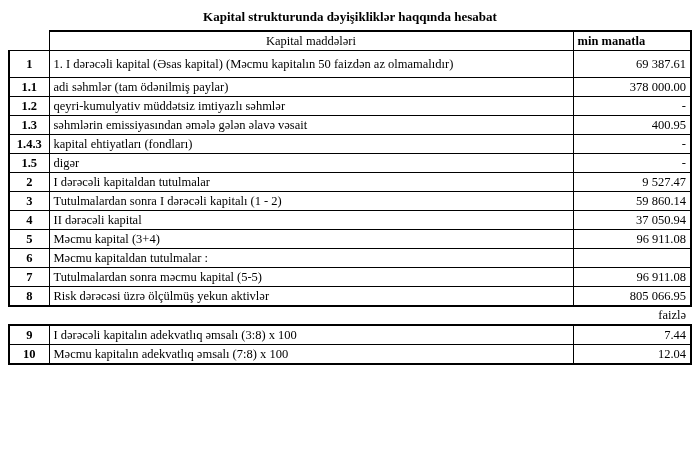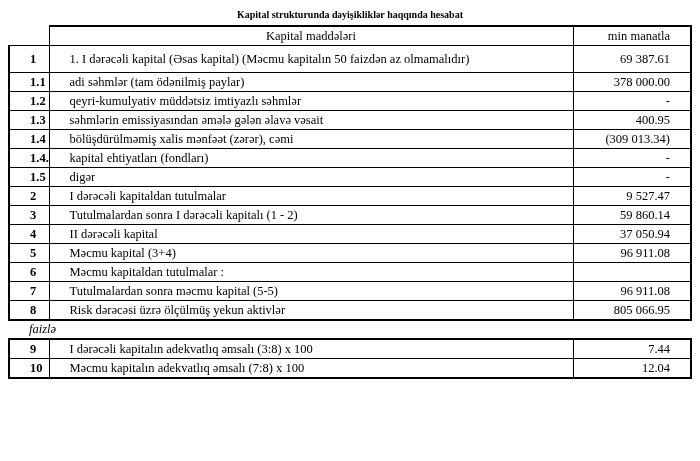--- a/index.html
+++ b/index.html
@@ -11,61 +11,61 @@
   .page {
     width: 700px;
     height: 461px;
     box-sizing: border-box;
     padding: 6px 8px 0 8px;
     background: #ffffff;
   }
   .title {
     text-align: center;
     font-weight: bold;
-    font-size: 10px;
+    font-size: 13px;
     margin: 3px 0 5px 0;
     color: #000;
   }
   table.report {
     width: 684px;
     border-collapse: collapse;
     table-layout: fixed;
     font-size: 12.5px;
     color: #000;
   }
   col.c1 { width: 40px; }
   col.c3 { width: 118px; }
   td {
     border: 1px solid #000;
-    padding: 1px 20px;
+    padding: 1px 4px;
     height: 16px;
     overflow: hidden;
     white-space: nowrap;
   }
   
   tr td:first-child { border-left-width: 2px; }
   tr td:last-child  { border-right-width: 2px; }
   tr.head td        { border-top-width: 2px; }
   tr.last-main td   { border-bottom-width: 2px; }
   tr.ratio-first td { border-top-width: 2px; }
   tr.ratio-last td  { border-bottom-width: 2px; }
 
   .c-num   { text-align: center; font-weight: bold; }
   .c-label { text-align: left; }
   .c-value { text-align: right; }
   tr.bold .c-label { font-weight: normal; }
   tr.tall td { padding-top: 5px; padding-bottom: 5px; }
 
   tr.head .c-head { text-align: center; }
-  tr.head .c-unit { text-align: right; font-weight: normal; }
+  tr.head .c-unit { font-weight: bold; }
 
   .no-border { border: none !important; }
   tr.note td {
     border: none !important;
-    font-style: italic;
+    text-align: right;
     height: 15px;
     padding-right: 5px;
   }
 </style>
 </head>
 <body>
 
 <div class="page">
   <div class="title">Kapital strukturunda dəyişikliklər haqqında hesabat</div>
 
@@ -95,25 +95,20 @@
     </tr>
     <tr>
       <td class="c-num">1.2</td>
       <td class="c-label">qeyri-kumulyativ müddətsiz imtiyazlı səhmlər</td>
       <td class="c-value">-</td>
     </tr>
     <tr>
       <td class="c-num">1.3</td>
       <td class="c-label">səhmlərin emissiyasından əmələ gələn  əlavə vəsait</td>
       <td class="c-value">400.95</td>
-    </tr>
-    <tr>
-      <td class="c-num">1.4</td>
-      <td class="c-label">bölüşdürülməmiş xalis mənfəət (zərər), cəmi</td>
-      <td class="c-value">(309 013.34)</td>
     </tr>
     <tr>
       <td class="c-num">1.4.3</td>
       <td class="c-label">kapital ehtiyatları (fondları)</td>
       <td class="c-value">-</td>
     </tr>
     <tr>
       <td class="c-num">1.5</td>
       <td class="c-label">digər</td>
       <td class="c-value">-</td>

